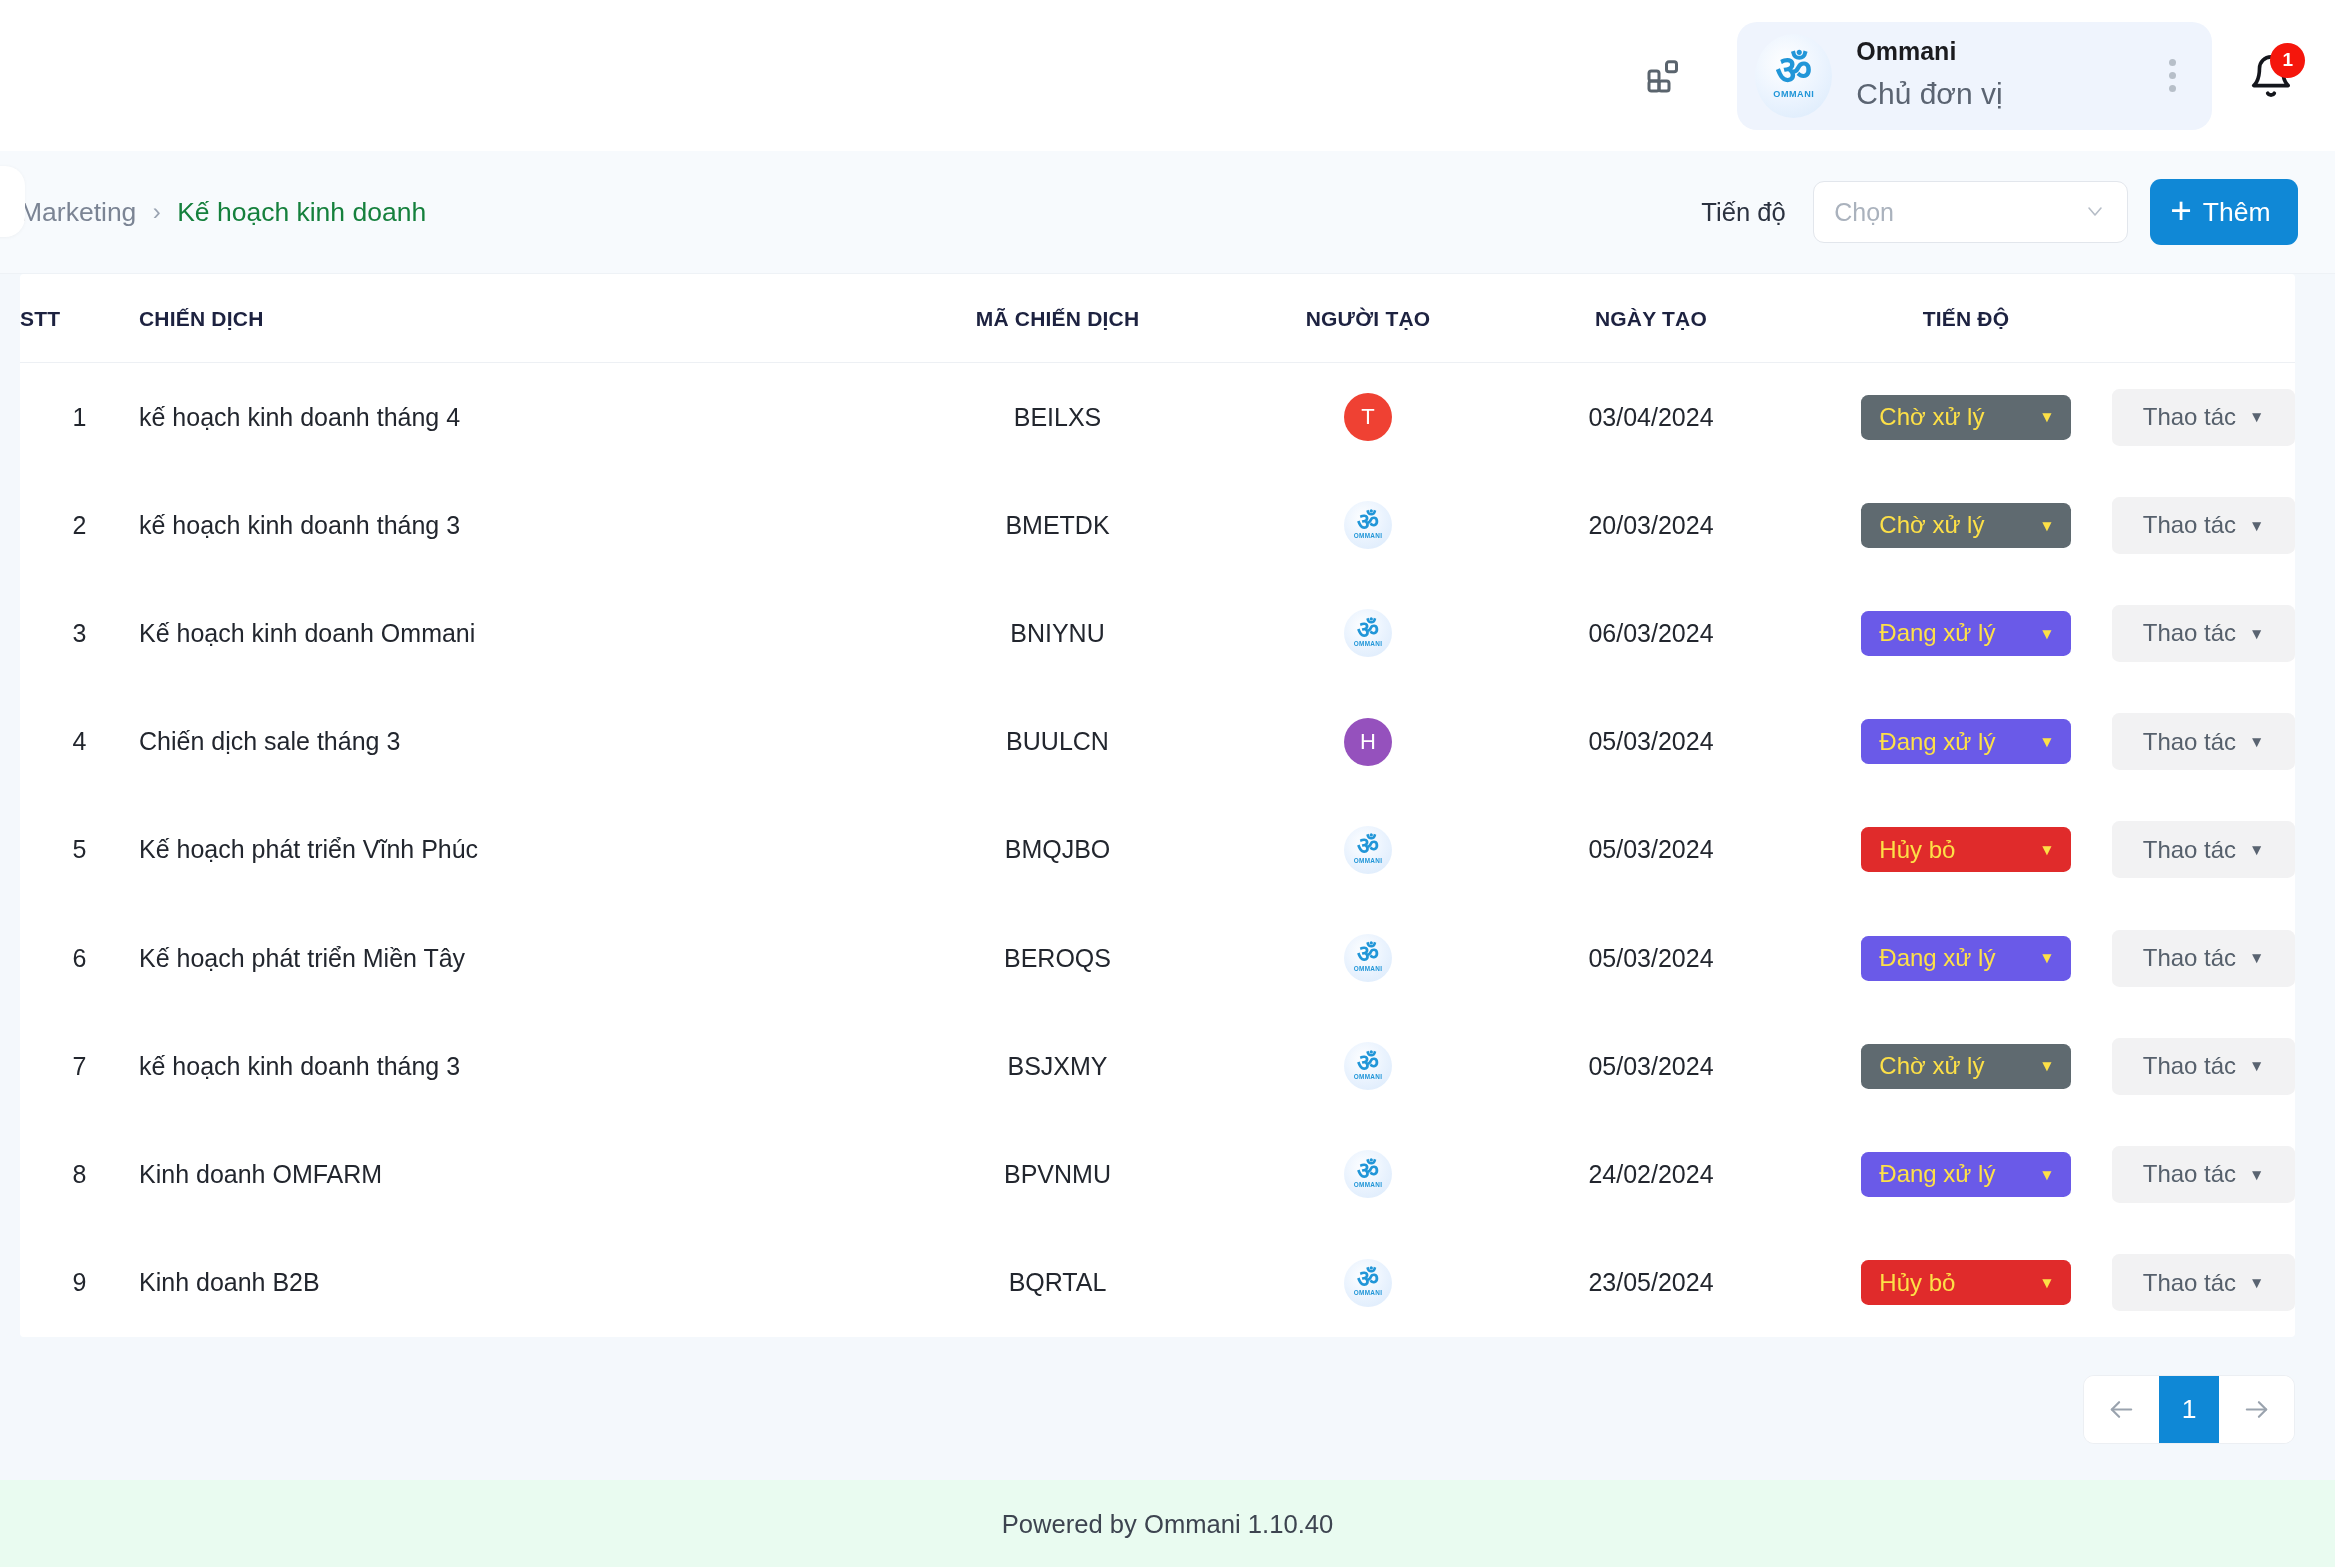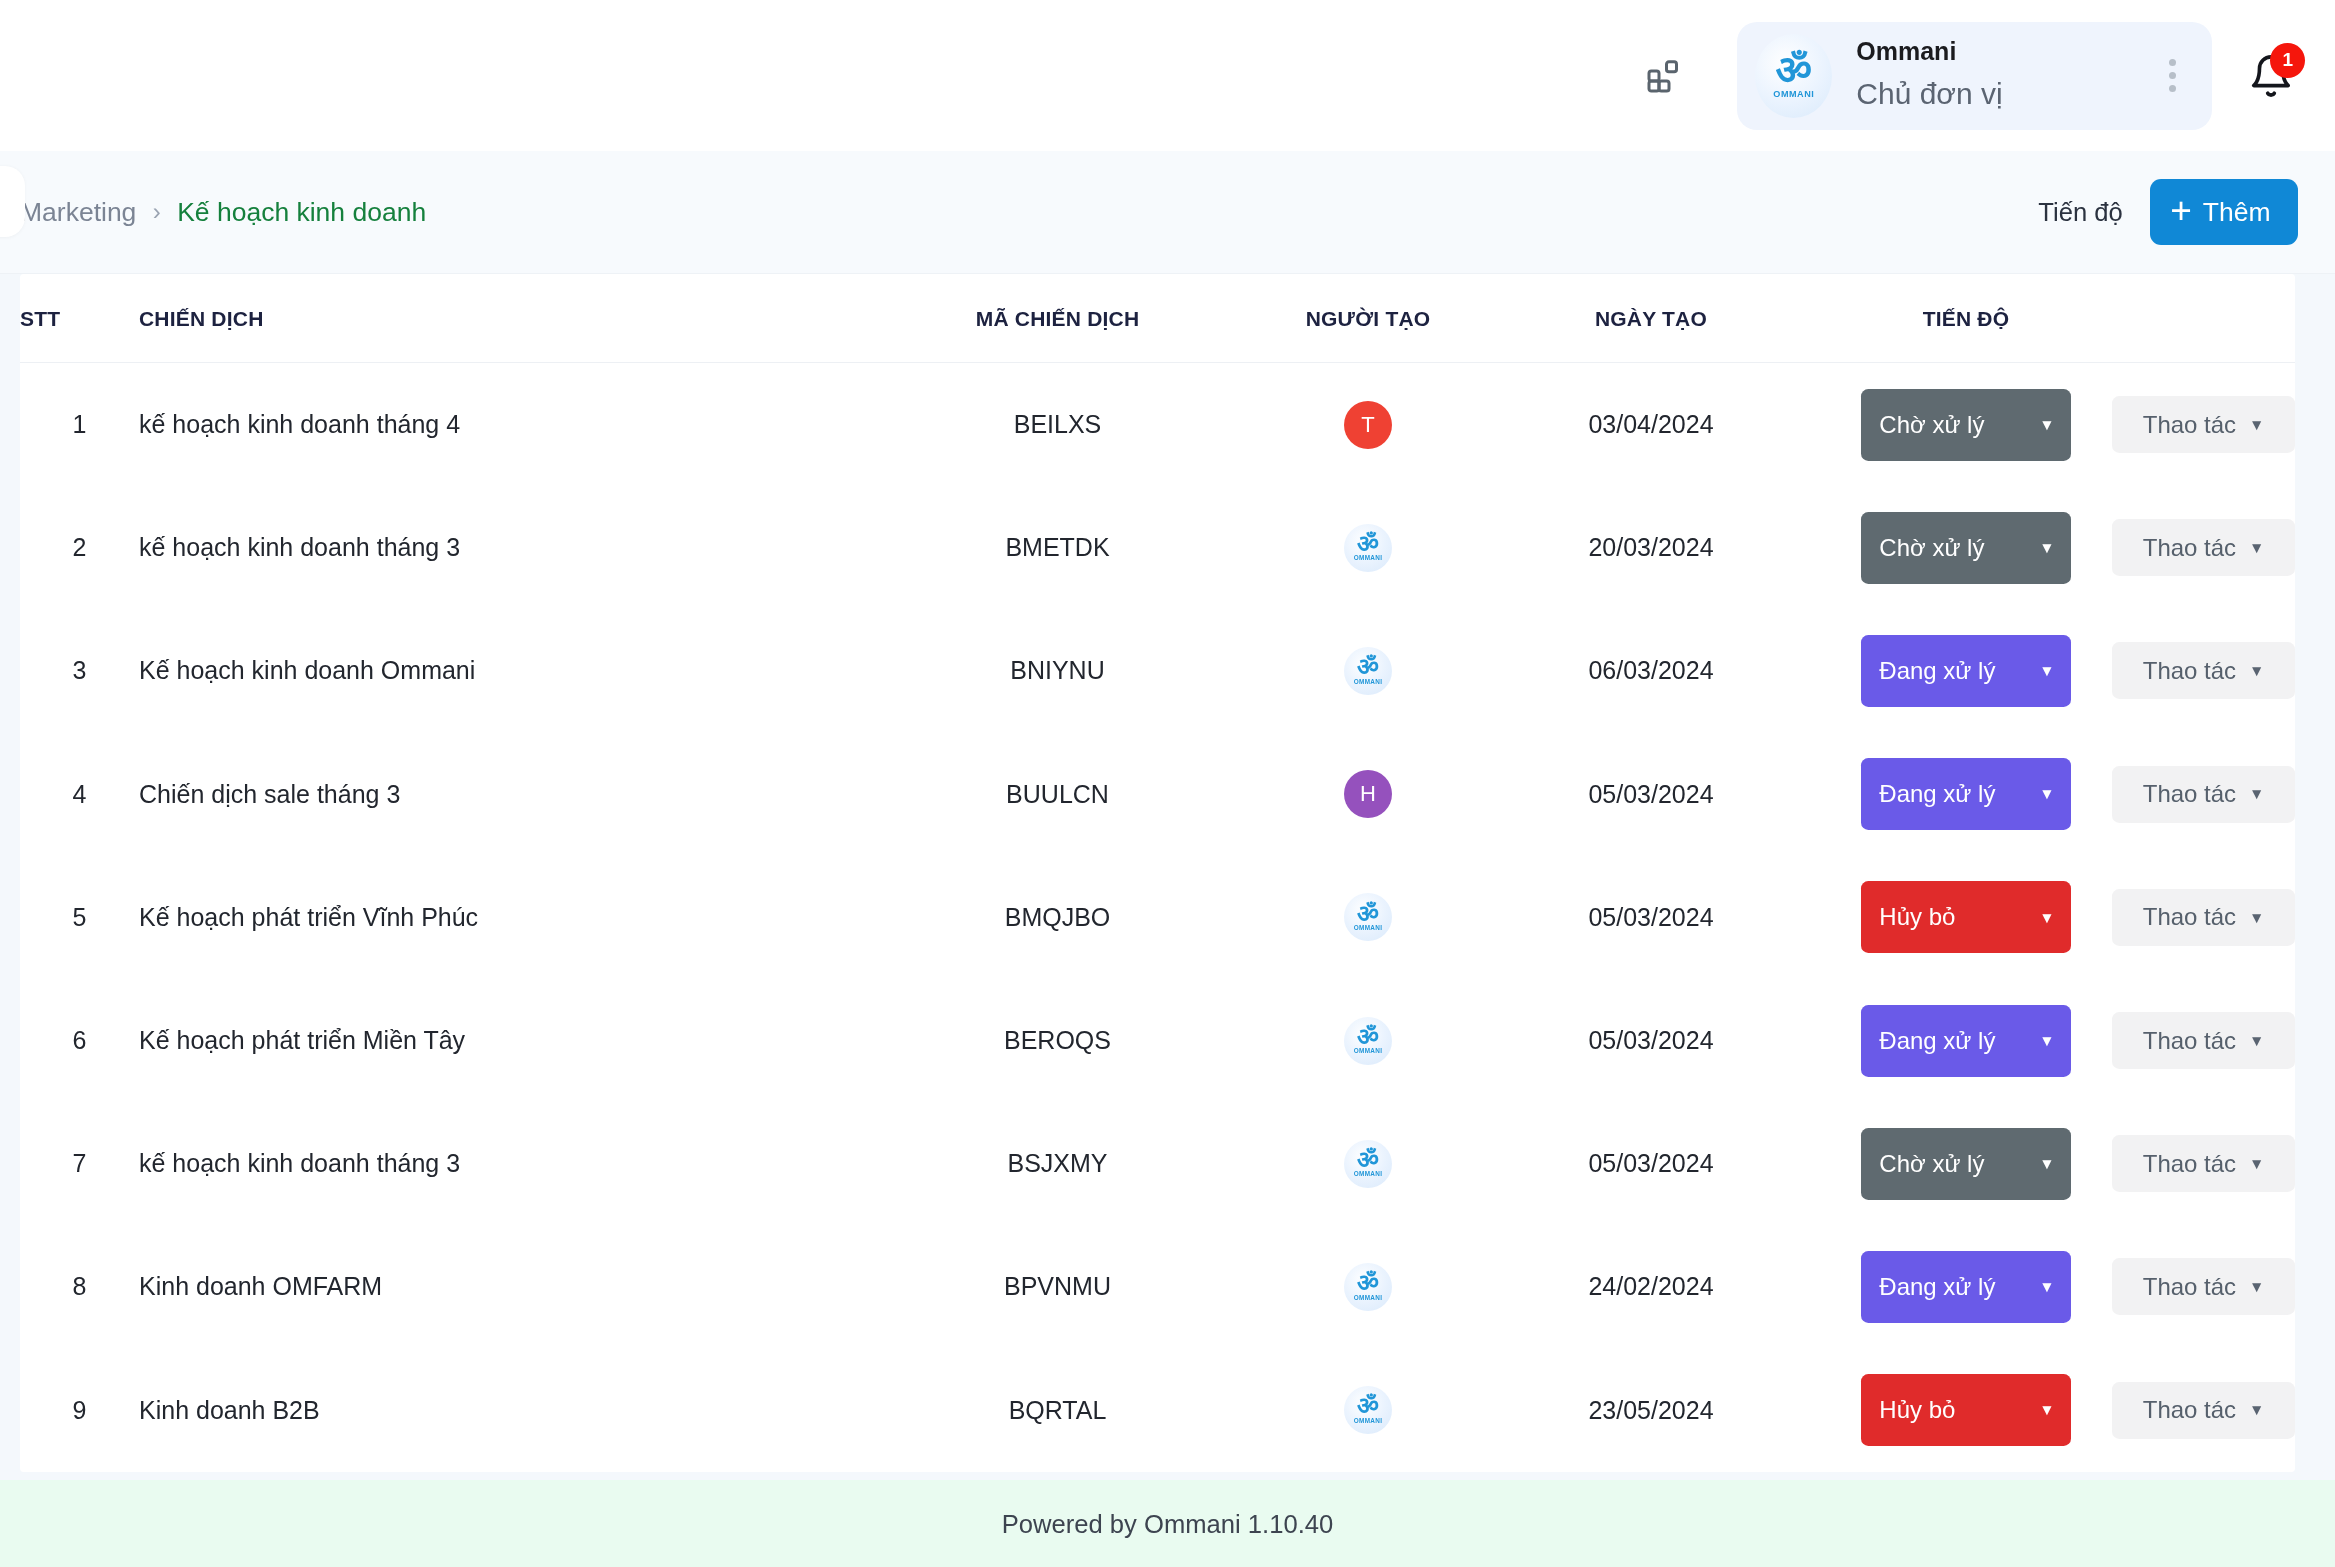--- a/index.html
+++ b/index.html
@@ -233,23 +233,23 @@
     background: radial-gradient(circle at 42% 36%, #ffffff 0%, #eaf3fe 50%, #d9e9fb 100%);
   }
   .avatar-om .om-glyph { font-size: 24px; line-height: 0.85; color: #2196d8; font-weight: 700; }
   .avatar-om .om-word { font-size: 6.4px; letter-spacing: 0.3px; color: #2196d8; font-weight: 700; }
 
   .status-badge {
     display: inline-flex;
     align-items: center;
     justify-content: space-between;
     min-width: 210px;
-    height: 72px;
+    height: 45px;
     border-radius: 7.3px;
-    color: #ffffff;
+    color: #fde047;
     font-size: 24px;
     padding: 0 16.4px 0 18.3px;
     gap: 14.6px;
     cursor: pointer;
     border: none;
     font-family: "Liberation Sans", sans-serif;
   }
   .badge-caret { font-size: 15.5px; line-height: 1; }
 
   .action-btn {
@@ -355,20 +355,28 @@
   <div class="breadcrumb">
     <span class="crumb-parent">Marketing</span>
     <span class="crumb-sep">›</span>
     <span class="crumb-current">Kế hoạch kinh doanh</span>
   </div>
 
   <div class="filters">
 
     <span class="filter-label">Tiến độ</span>
 
+    <div class="select-box">
+      <span class="sel-val">Chọn</span>
+      <span class="select-caret">
+        <svg width="24" height="24" viewBox="0 0 24 24" fill="none" stroke="#b6bdc7" stroke-width="1.6" stroke-linecap="round" stroke-linejoin="round">
+            <polyline points="6 9 12 16 18 9"></polyline>
+          </svg>
+      </span>
+    </div>
 
 
     <button class="add-btn">
       <span class="add-plus">+</span>
       <span>Thêm</span>
     </button>
 
   </div>
 </div>
 

